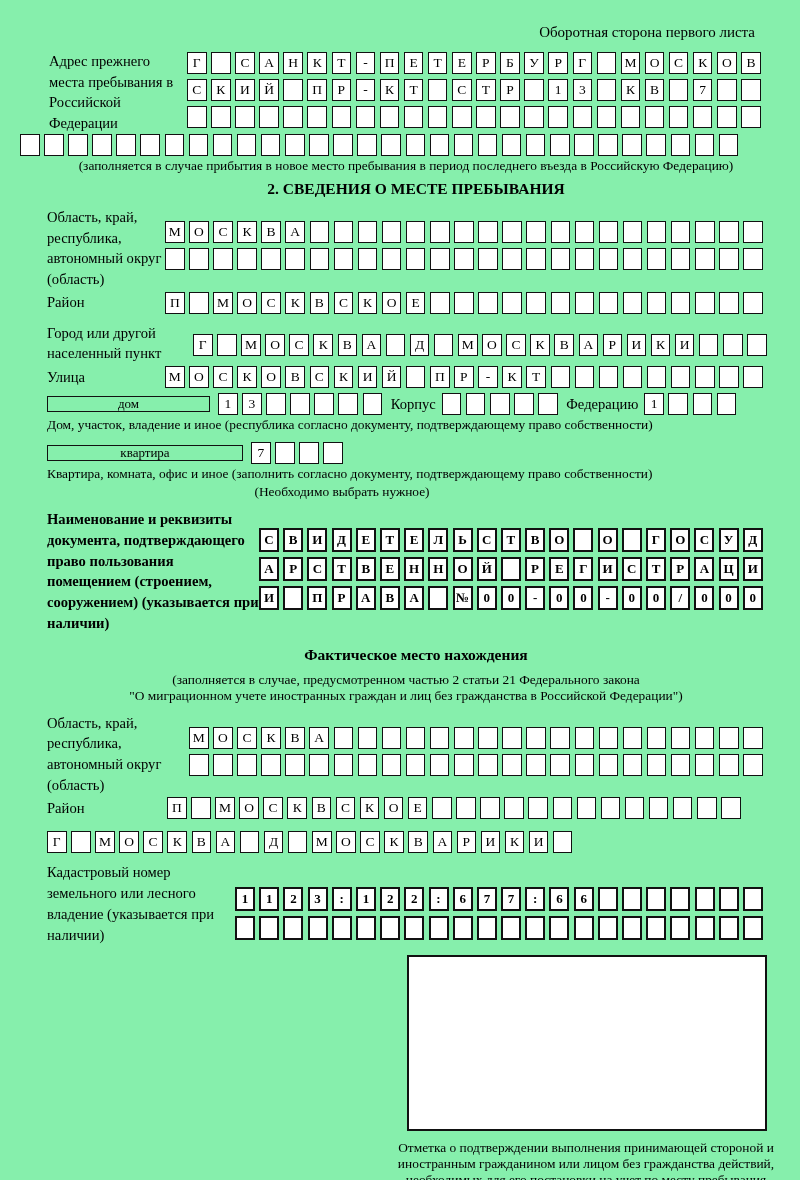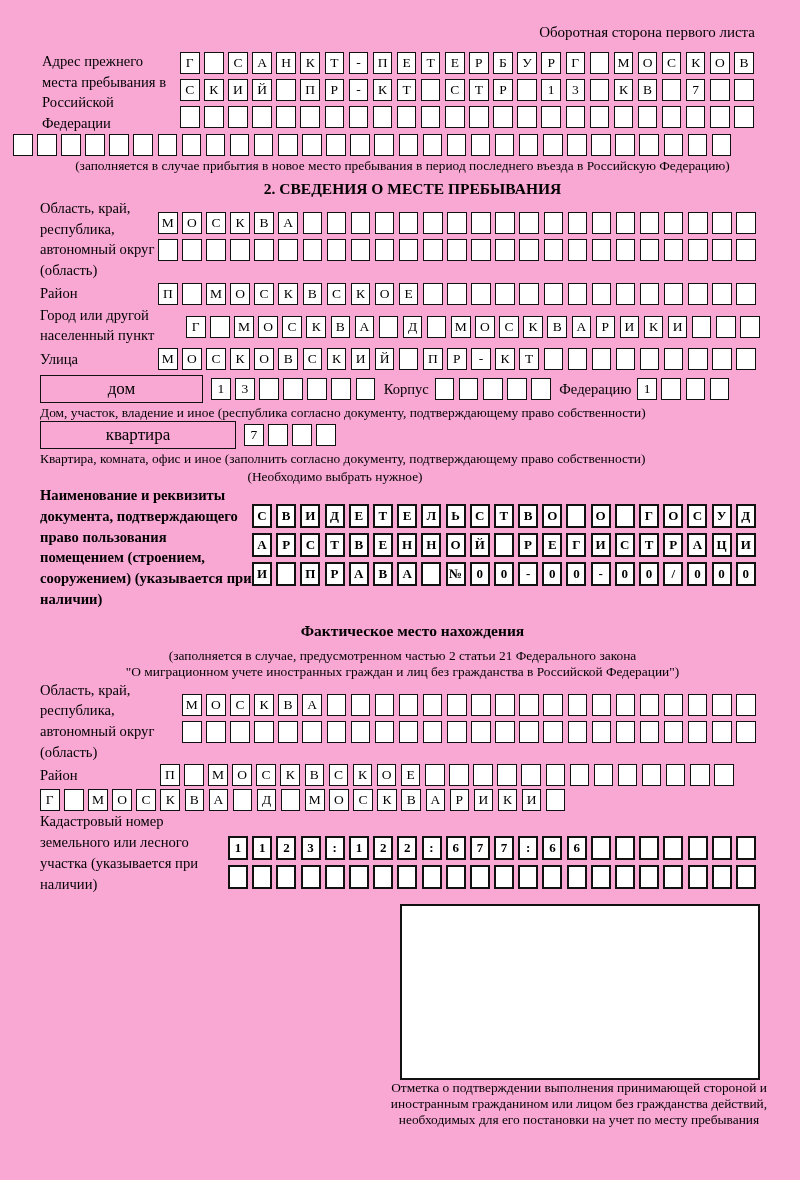--- a/index.html
+++ b/index.html
@@ -1,40 +1,40 @@
 <!DOCTYPE html>
 <html><head>
 <meta charset="utf-8">
 <style>
   * { margin:0; padding:0; box-sizing:border-box; }
   body { background:#fff; }
   .page {
-    width:800px; height:1180px; background:#f9a8d4; color:#000;
+    width:800px; height:1180px; background:#86efac; color:#000;
     font-family:"Liberation Serif","DejaVu Serif",serif;
-    position:relative; overflow:hidden; padding:16px 0 0 5px;
+    position:relative; overflow:hidden; padding:16px 0 0 12px;
   }
   .hdr { text-align:right; padding-right:45px; font-size:15px; margin-top:8px; }
   .row { display:flex; align-items:center; }
   .label { font-size:14.6px; line-height:1.42; flex:none; }
   .cells { display:flex; flex:none; }
   .cell {
     width:19.5px; height:22px; border:1.7px solid #111; margin-right:4.6px;
     display:inline-flex; align-items:center; justify-content:center;
     font-size:13.5px; flex:none; background:#fff;
   }
   .cells.bold .cell { width:20px; height:24px; border-width:2.1px; font-weight:bold; font-size:13px; margin-right:4.2px; }
   .cellcol .cells { margin-bottom:5px; }
   .note { font-size:13.4px; }
   .center { text-align:center; }
   .title { font-weight:bold; font-size:15.5px; text-align:center;margin-left:20px; }
-  .widebox { border:1.8px solid #111; height:28px; display:flex; align-items:center; justify-content:center; font-size:17px; flex:none; }
+  .widebox { border:1.8px solid #111; height:16px; display:flex; align-items:center; justify-content:center; font-size:13px; flex:none; }
   .chk { width:21px; height:25px; border:1.9px solid #111; display:inline-flex; align-items:center; justify-content:center; font-size:14px; flex:none; }
   .opt-label { font-size:14.6px; }
   .stampbox { border:2px solid #111; width:360px; height:176px; background:#fff; }
-  .mt2{margin-top:2px}.mt4{margin-top:0}.mt5{margin-top:5px}.mt6{margin-top:6px}
+  .mt2{margin-top:2px}.mt4{margin-top:9px}.mt5{margin-top:5px}.mt6{margin-top:6px}
   .mt8{margin-top:8px}.mt10{margin-top:10px}.mt12{margin-top:12px}
 </style>
 </head>
 <body>
 
 <div class="page">
 
   <div class="hdr">Оборотная сторона первого листа</div>
 
   <div class="row mt10" style="padding-left:37px;">
@@ -540,21 +540,21 @@
         <span class="cell">А</span>
         <span class="cell">Р</span>
         <span class="cell">И</span>
         <span class="cell">К</span>
         <span class="cell">И</span>
         <span class="cell"></span>
       </div>
   </div>
 
   <div class="row mt4" style="padding-left:35px;">
-    <div class="label" style="width:188px;">Кадастровый номер земельного или лесного участка (указывается при наличии)</div>
+    <div class="label" style="width:188px;">Кадастровый номер земельного или лесного владение (указывается при наличии)</div>
     <div class="cellcol" style="margin-top:24px;">
       <div class="cells bold">
           <span class="cell">1</span>
           <span class="cell">1</span>
           <span class="cell">2</span>
           <span class="cell">3</span>
           <span class="cell">:</span>
           <span class="cell">1</span>
           <span class="cell">2</span>
           <span class="cell">2</span>

